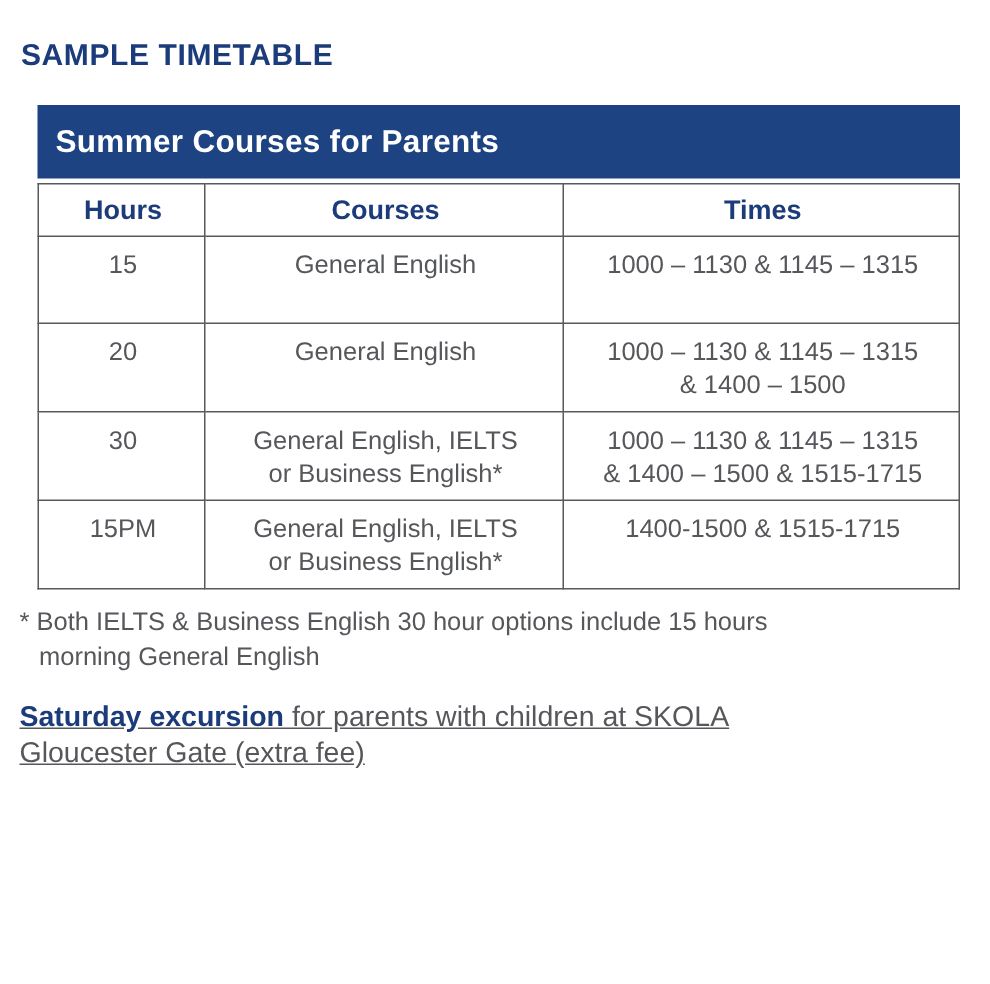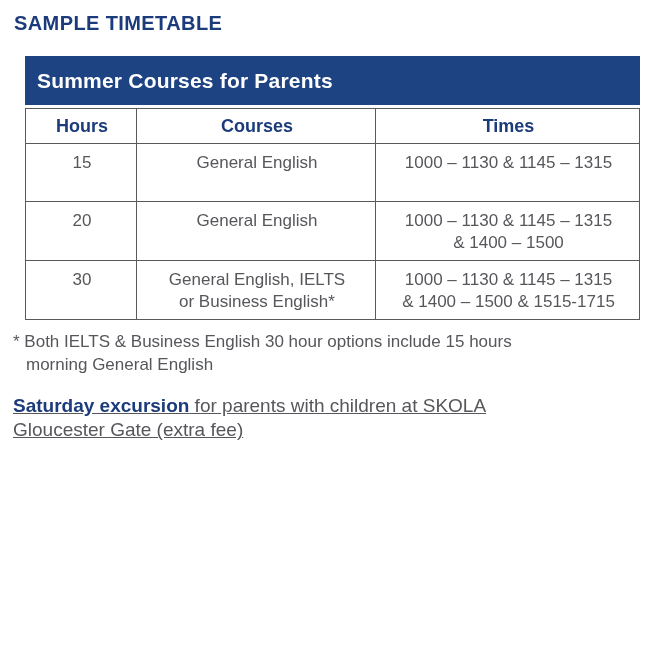--- a/index.html
+++ b/index.html
@@ -13,21 +13,21 @@
   body{
     width:660px;height:656px;overflow:hidden;
     font-family:"Liberation Sans",sans-serif;
     color:var(--body-text);
   }
   .page{padding:10px 16px 0 13px;}
 
   .page-title{
     font-size:20px;font-weight:bold;letter-spacing:.4px;
     color:var(--navy-text);
-    margin:2px 0 0 1px;
+    margin:16px 0 0 1px;
   }
 
   .table-wrap{margin-top:21px;width:627px;padding-left:12px;}
   .caption-band{
     background:var(--navy-band);
     color:#ffffff;
     font-size:21px;font-weight:bold;letter-spacing:.2px;
     padding:13px 12px 12px 12px;
     line-height:24px;
   }
@@ -113,20 +113,26 @@
           <td>1000 – 1130 &amp; 1145 – 1315
 &amp; 1400 – 1500</td>
         </tr>
         <tr>
           <td>30</td>
           <td>General English, IELTS
 or Business English*</td>
           <td>1000 – 1130 &amp; 1145 – 1315
 &amp; 1400 – 1500 &amp; 1515-1715</td>
         </tr>
+        <tr>
+          <td>15PM</td>
+          <td>General English, IELTS
+or Business English*</td>
+          <td>1400-1500 &amp; 1515-1715</td>
+        </tr>
       </tbody>
     </table>
   </div>
 
   <p class="footnote">* Both IELTS &amp; Business English 30 hour options include 15 hours
 morning General English</p>
 
 
 
   <p class="extras-line pre"><span class="b">Saturday excursion</span><span> for parents with children at SKOLA

